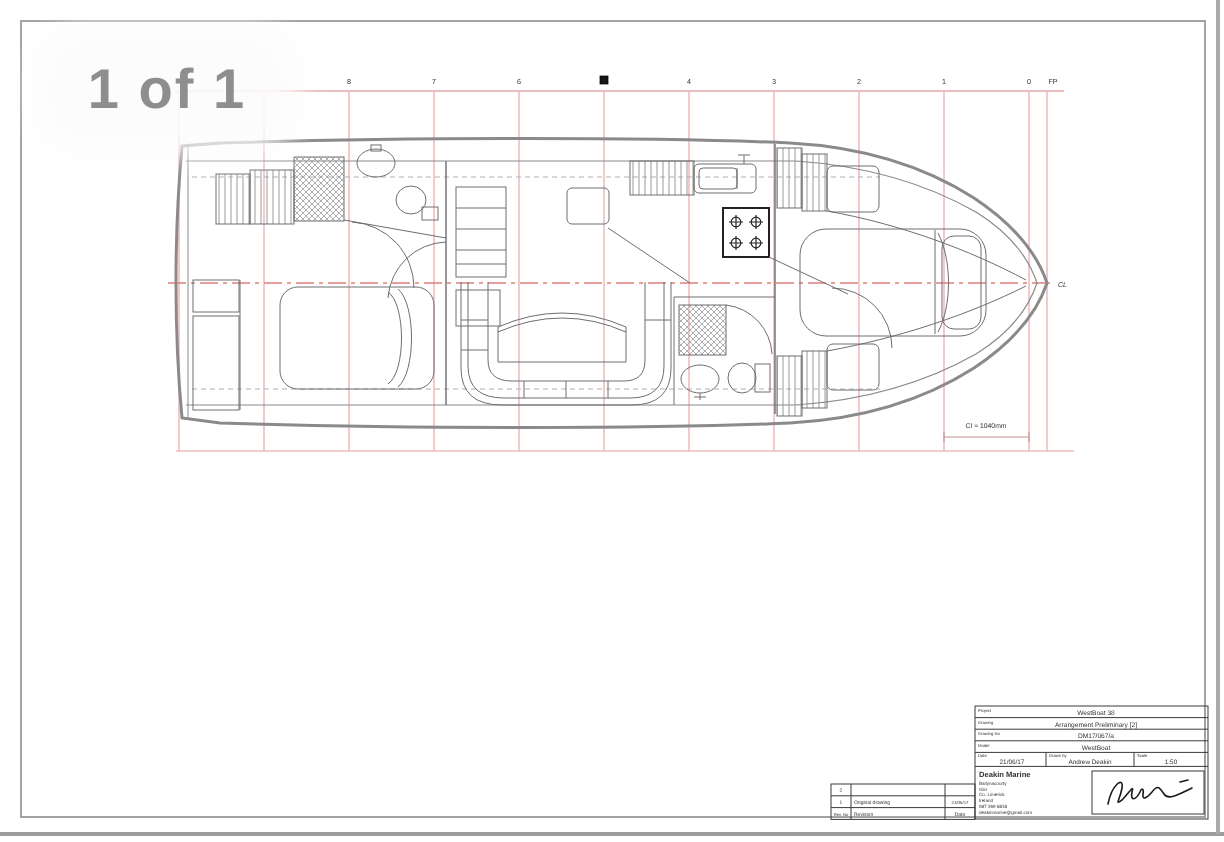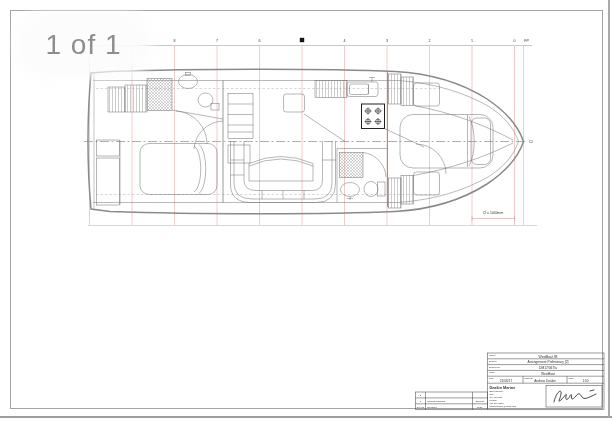--- a/index.html
+++ b/index.html
@@ -14,21 +14,21 @@
   }
   .edge-bottom { position:absolute; left:0; top:416px; width:612px; height:2px; background:#9d9d9d; }
   .edge-right  { position:absolute; left:608px; top:0; width:2px; height:417px; background:#aaaaaa; }
   svg.overlay { position:absolute; left:0; top:0; }
   svg text { font-family:"Liberation Sans", sans-serif; fill:#333; }
   .badge {
     position:absolute; left:27px; top:22px; width:113px; height:46px;
     border-radius:16px; background:rgba(252,252,252,0.88);
     box-shadow:0 0 14px 10px rgba(252,252,252,0.85);
     display:flex; align-items:center; justify-content:center;
-    color:#8e8e8e; font-size:28px; font-weight:400; letter-spacing:1px;
+    color:#8e8e8e; font-size:28px; font-weight:700; letter-spacing:1px;
   }
 </style>
 </head>
 <body>
 
 <div class="stage">
 
   <div class="sheet-border"></div>
 
   <svg class="overlay" width="612" height="421" viewBox="0 0 612 421">

